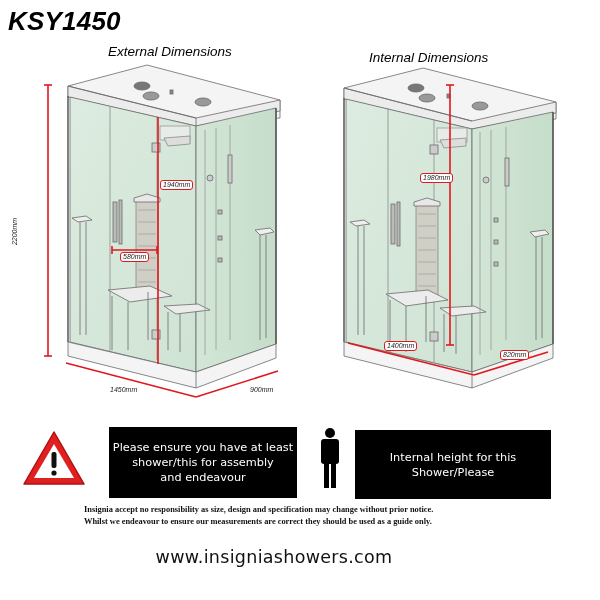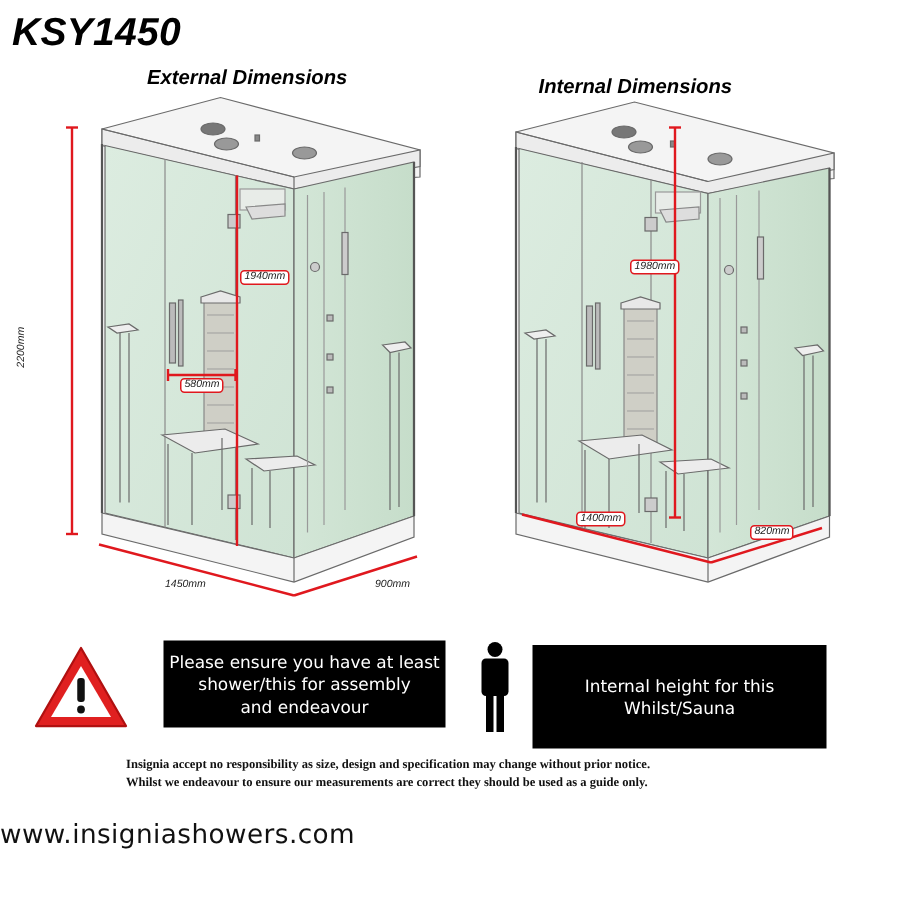--- a/index.html
+++ b/index.html
@@ -5,21 +5,21 @@
   * { margin: 0; padding: 0; box-sizing: border-box; }
   html, body { width: 600px; height: 600px; background: #ffffff; overflow: hidden; }
   body { position: relative; font-family: "Liberation Sans", sans-serif; color: #000; }
 
   .model-title {
     position: absolute; left: 8px; top: 6px;
     font-family: "Liberation Sans", sans-serif;
     font-weight: bold; font-style: italic; font-size: 26px; letter-spacing: 0.2px; text-align: right;
   }
   .panel-title {
-    position: absolute; font-weight: bold; font-style: italic; font-size: 13.5px;
+    position: absolute; font-weight: normal; font-style: italic; font-size: 13.5px; margin-left: 10px;
   }
   .panel-title.ext { left: 98px; top: 44px; }
   .panel-title.int { left: 359px; top: 50px; }
 
   svg.drawing { position: absolute; left: 0; top: 0; width: 600px; height: 410px; }
 
   .dim-label {
     position: absolute; font-style: italic; font-size: 7px; color: #222;
     font-family: "Liberation Sans", sans-serif;
   }
@@ -34,35 +34,35 @@
     font-style: italic; font-size: 7px; color: #222;
   }
 
   .warning-icon { position: absolute; left: 22px; top: 430px; width: 64px; height: 56px; }
   .notice-box {
     position: absolute; background: #000; color: #fff;
     font-family: "DejaVu Sans", sans-serif; font-size: 11.3px; line-height: 15px;
     text-align: center; display: flex; align-items: center; justify-content: center;
     flex-direction: column;
   }
-  .notice-box.clearance { left: 109px; top: 427px; width: 188px; height: 58px; }
+  .notice-box.clearance { left: 109px; top: 427px; width: 188px; height: 71px; }
   .notice-box.height { left: 355px; top: 430px; width: 196px; height: 69px; }
   .notice-box span { display: block; }
 
   .person-icon { position: absolute; left: 318px; top: 427px; width: 24px; height: 62px; }
 
   .disclaimer {
     position: absolute; left: 84px; top: 504px; width: 440px;
     font-family: "Liberation Serif", serif; font-weight: bold; font-size: 8.4px;
     line-height: 11.5px; color: #111;
   }
   .disclaimer span { display: block; white-space: nowrap; }
 
   .website {
-    position: absolute; left: 0; width: 548px; top: 547px; 
+    position: absolute; left: 0; width: 548px; top: 547px; text-align: center;
     font-family: "DejaVu Sans", sans-serif; font-size: 17.5px; color: #111; letter-spacing: 0.3px;
   }
 </style>
 </head>
 <body>
 
 <div class="model-title">KSY1450</div>
 <div class="panel-title ext">External Dimensions</div>
 <div class="panel-title int">Internal Dimensions</div>
 
@@ -253,21 +253,21 @@
 
 <svg class="person-icon" viewBox="0 0 24 62" xmlns="http://www.w3.org/2000/svg">
   <circle cx="12" cy="6" r="5" fill="#000"></circle>
   <rect x="3" y="12" width="18" height="25" rx="3" fill="#000"></rect>
   <rect x="6" y="34" width="5" height="27" fill="#000"></rect>
   <rect x="13" y="34" width="5" height="27" fill="#000"></rect>
 </svg>
 
 <div class="notice-box height">
   <span>Internal height for this</span>
-  <span>Whilst/Sauna</span>
+  <span>Shower/Please</span>
 </div>
 
 <div class="disclaimer">
   <span>Insignia accept no responsibility as size, design and specification may change without prior notice.</span>
   <span>Whilst we endeavour to ensure our measurements are correct they should be used as a guide only.</span>
 </div>
 
 <div class="website">www.insigniashowers.com</div>
 
 </body></html>

